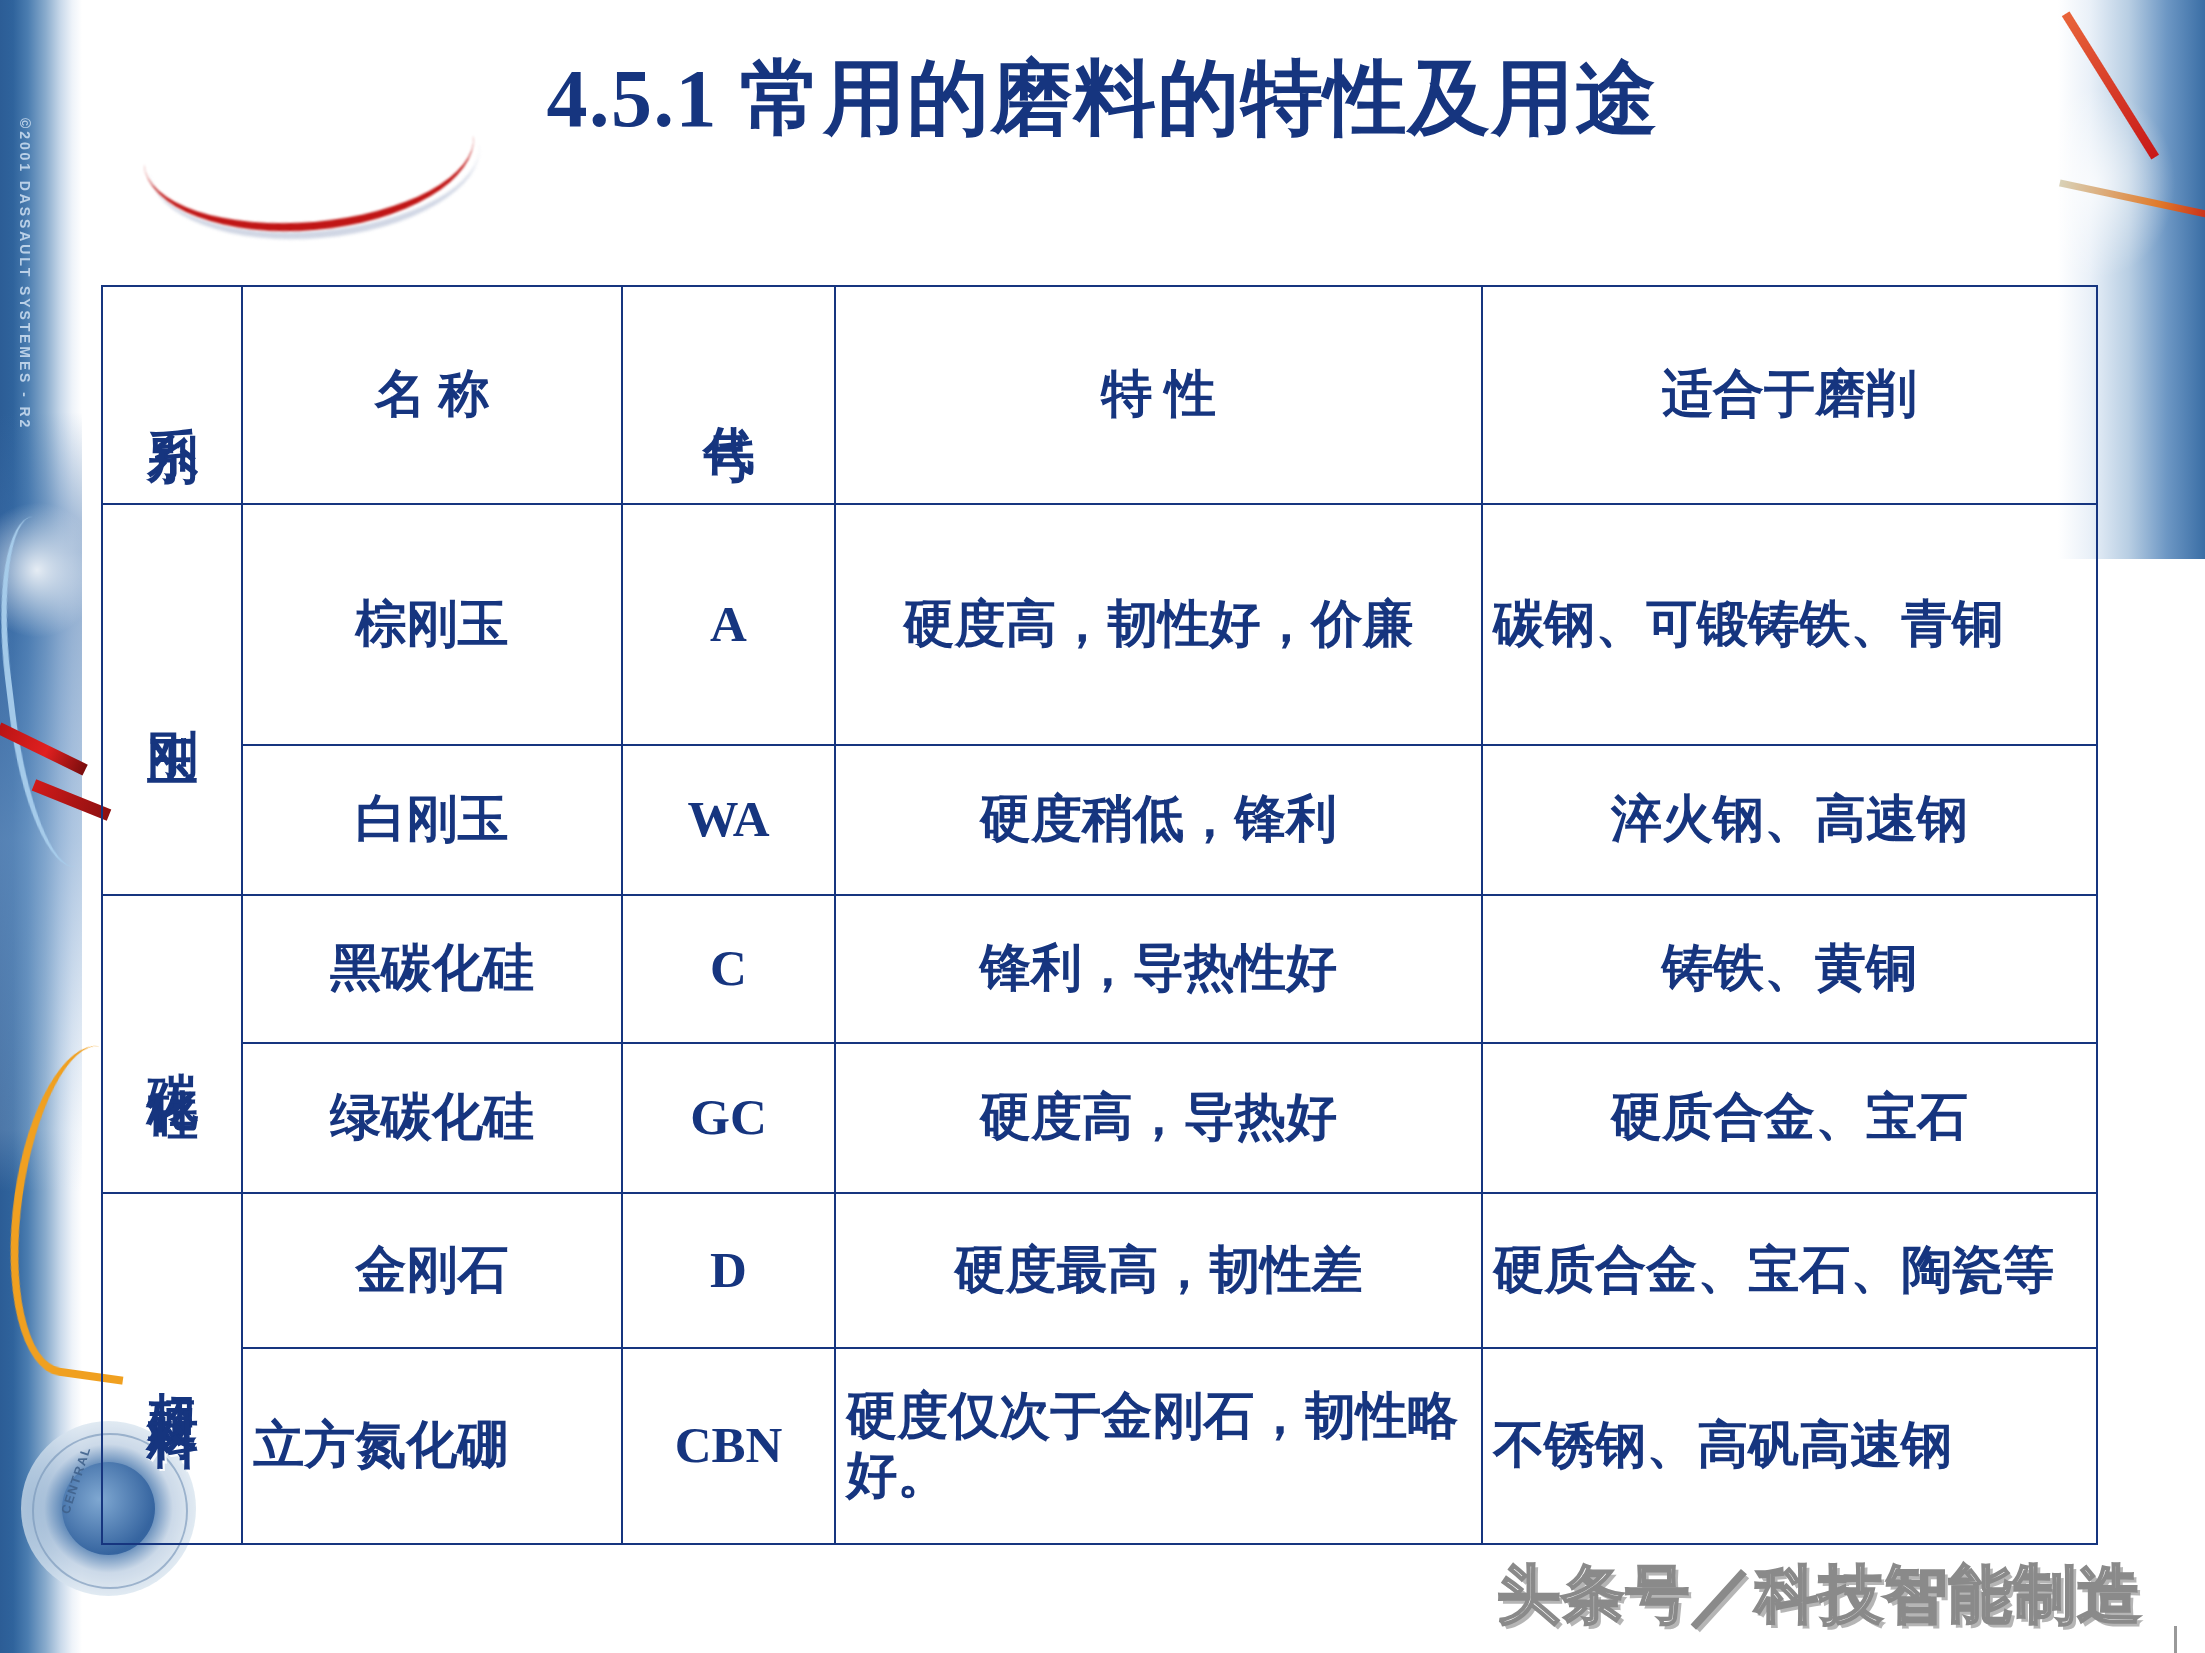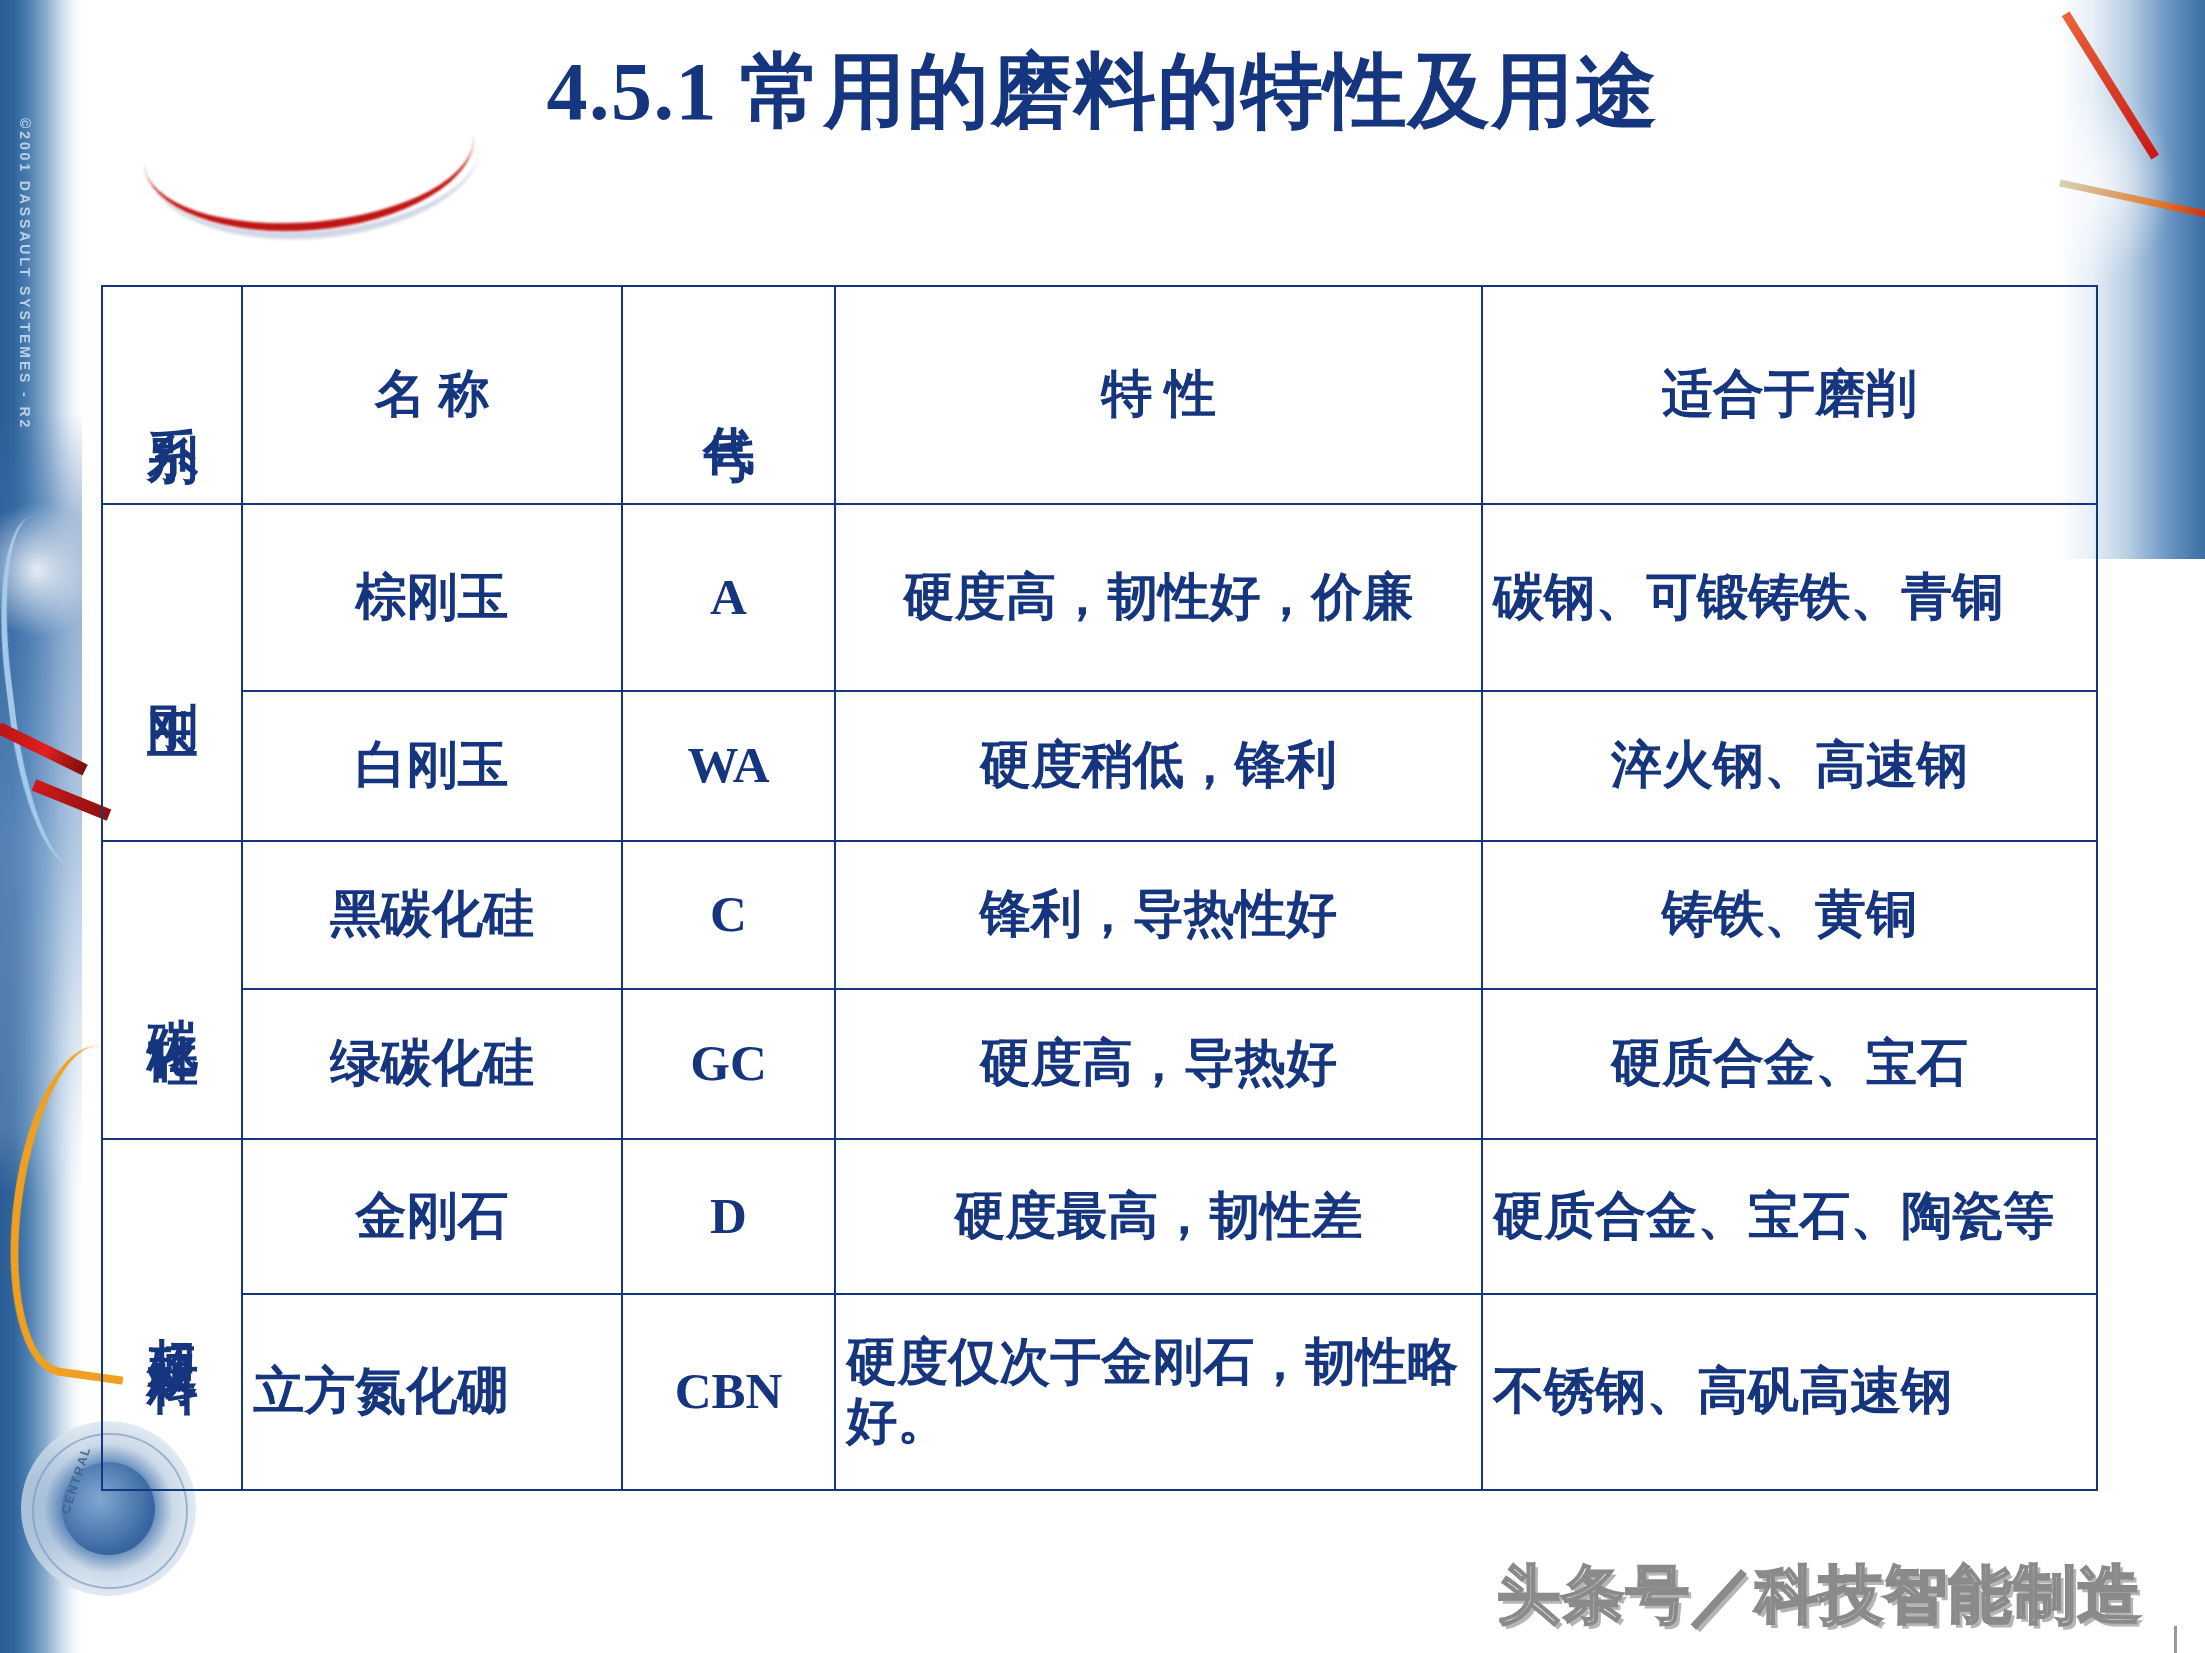--- a/index.html
+++ b/index.html
@@ -184,21 +184,21 @@
     font-size: 12.5px;
     font-weight: bold;
     letter-spacing: 1.5px;
     transform: rotate(-72deg);
     opacity: 0.9;
   }
 
   
   .title {
     position: absolute;
-    left: 0; top: 37px;
+    left: 0; top: 44px;
     width: 2205px;
     text-align: center;
     color: #16357f;
     font-family: "Liberation Serif", "DejaVu Serif", serif;
     font-weight: bold;
     font-size: 82px;
     letter-spacing: 1.5px;
     text-shadow: 2.9px 2.9px 0 rgba(255,255,255,0.9);
     white-space: nowrap;
   }
@@ -249,21 +249,21 @@
     display: flex;
     align-items: center;
     justify-content: center;
     height: 100%;
   }
 
   .c-center { text-align: center; }
   .c-left   { text-align: left; margin-top: 7px; }
   .code     { text-align: center; font-family: "Liberation Serif", serif; }
 
-  .r1 { height: 187px; }
+  .r1 { height: 241px; }
   .r2 { height: 150px; }
   .r3 { height: 148px; }
   .r4 { height: 150px; }
   .r5 { height: 155px; }
   .r6 { height: 196px; border-radius: 21px; }
 
   
   .bwatermark {
     position: absolute;
     right: 63px; bottom: 16px;

